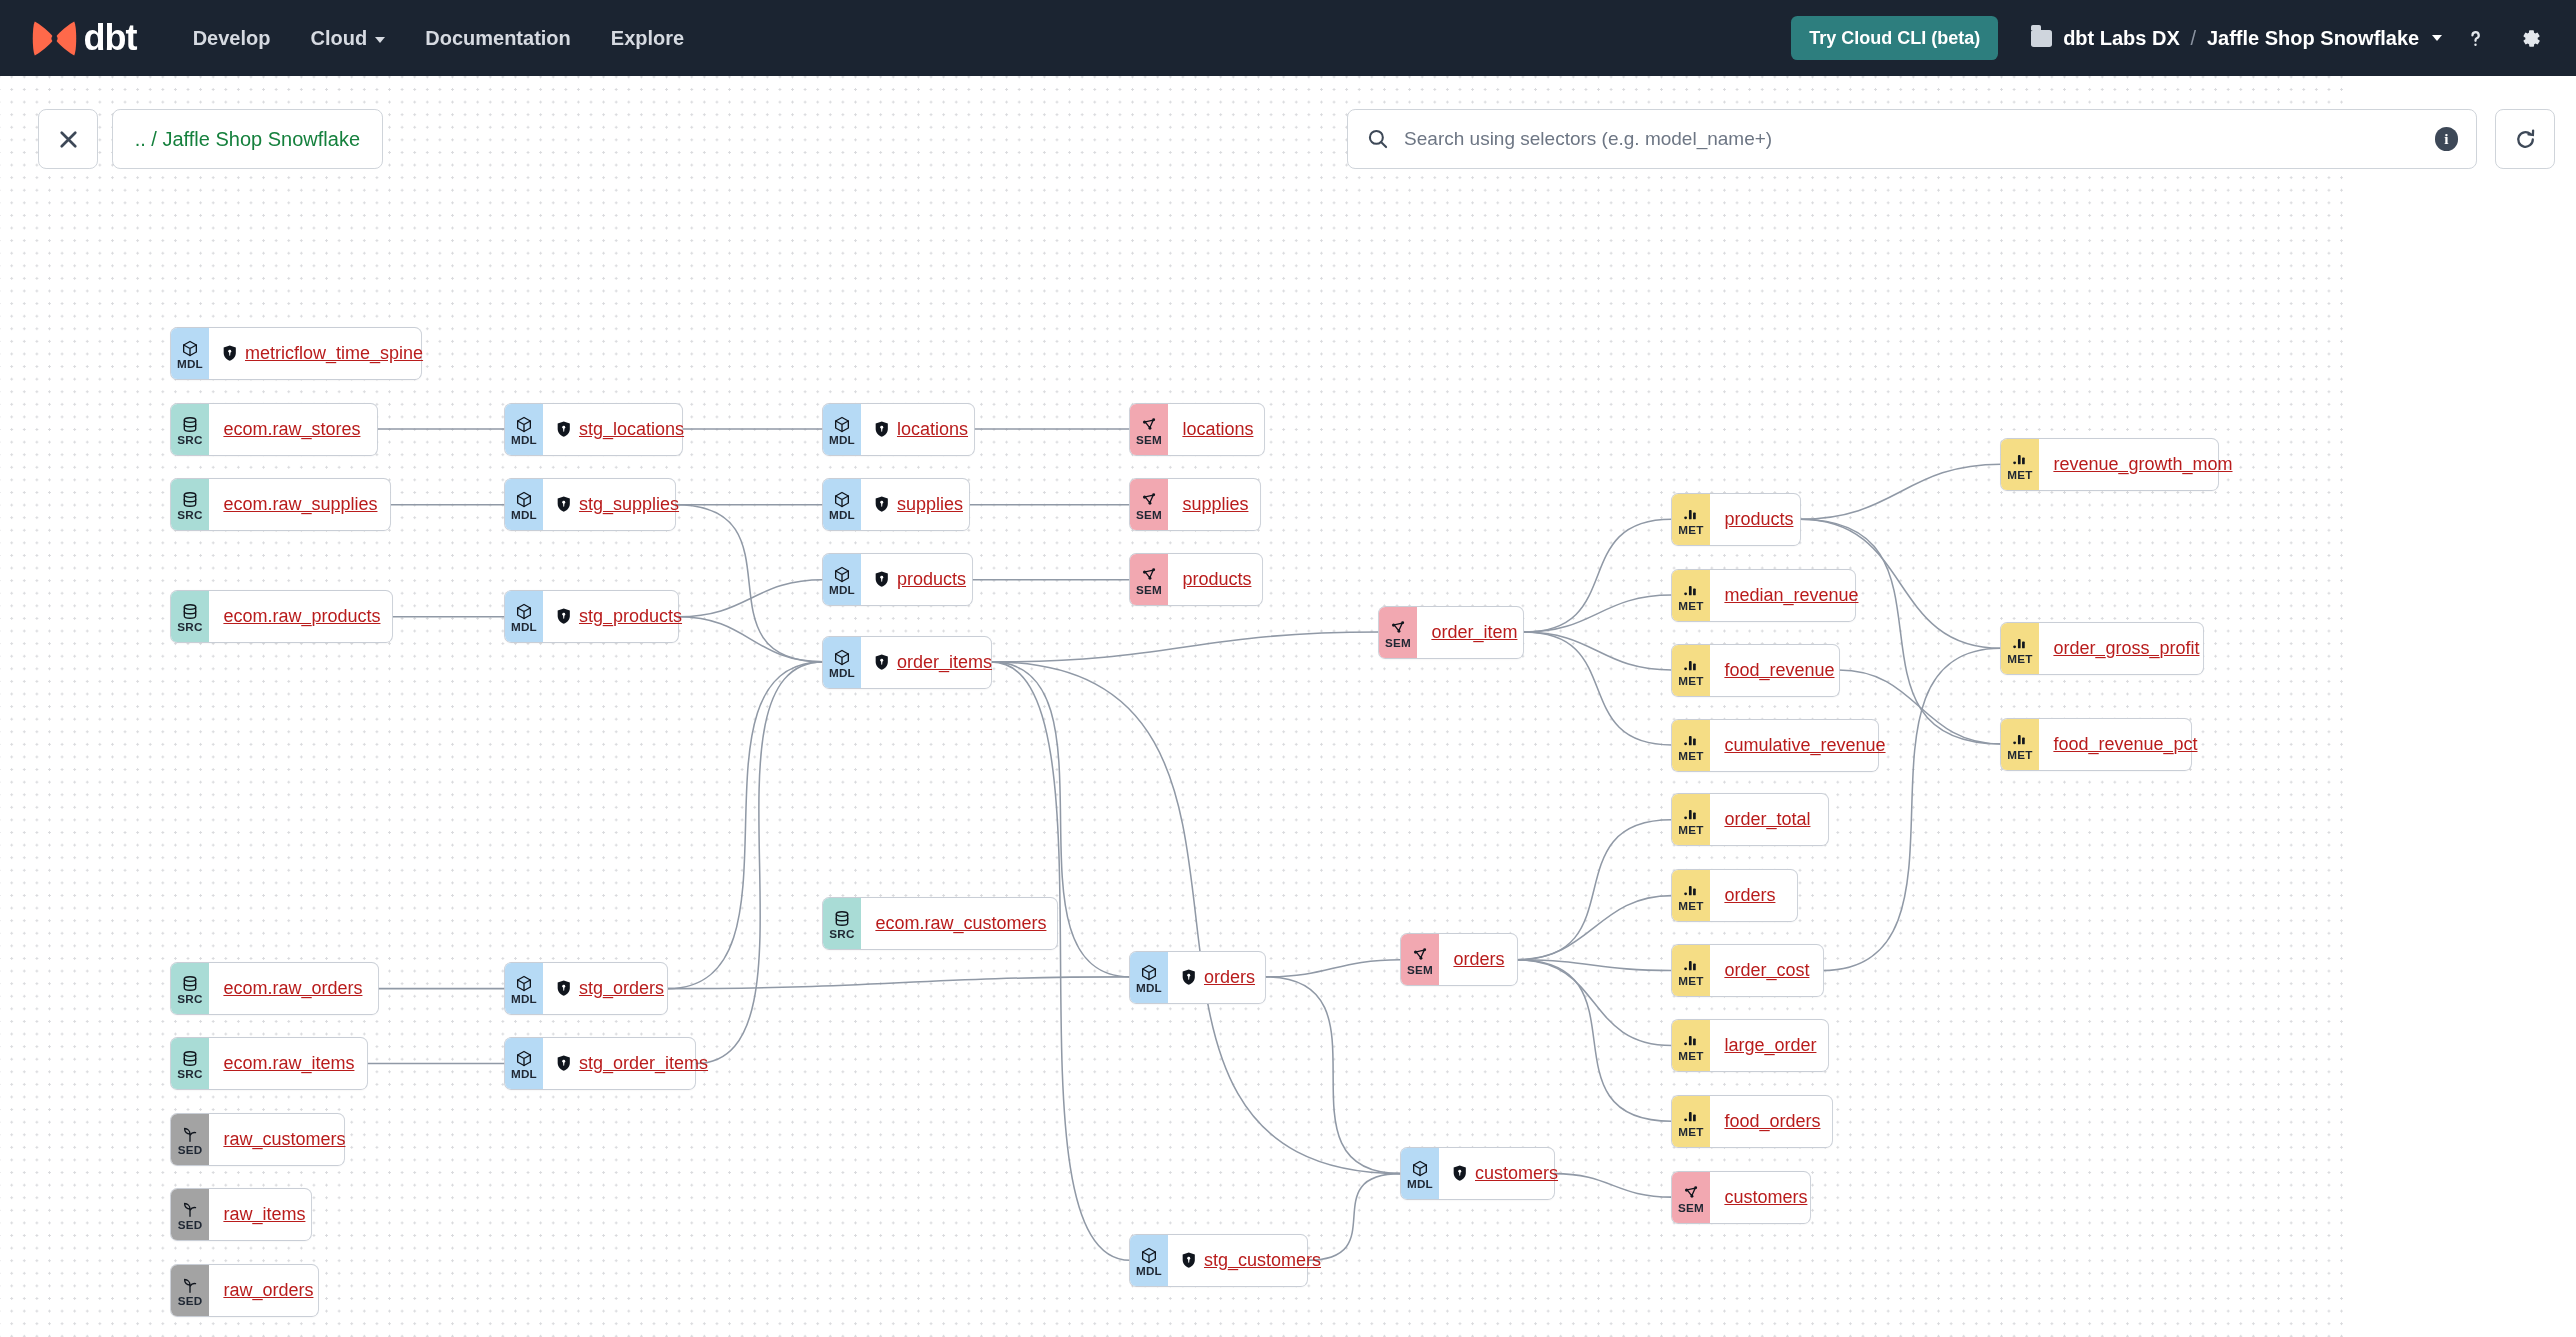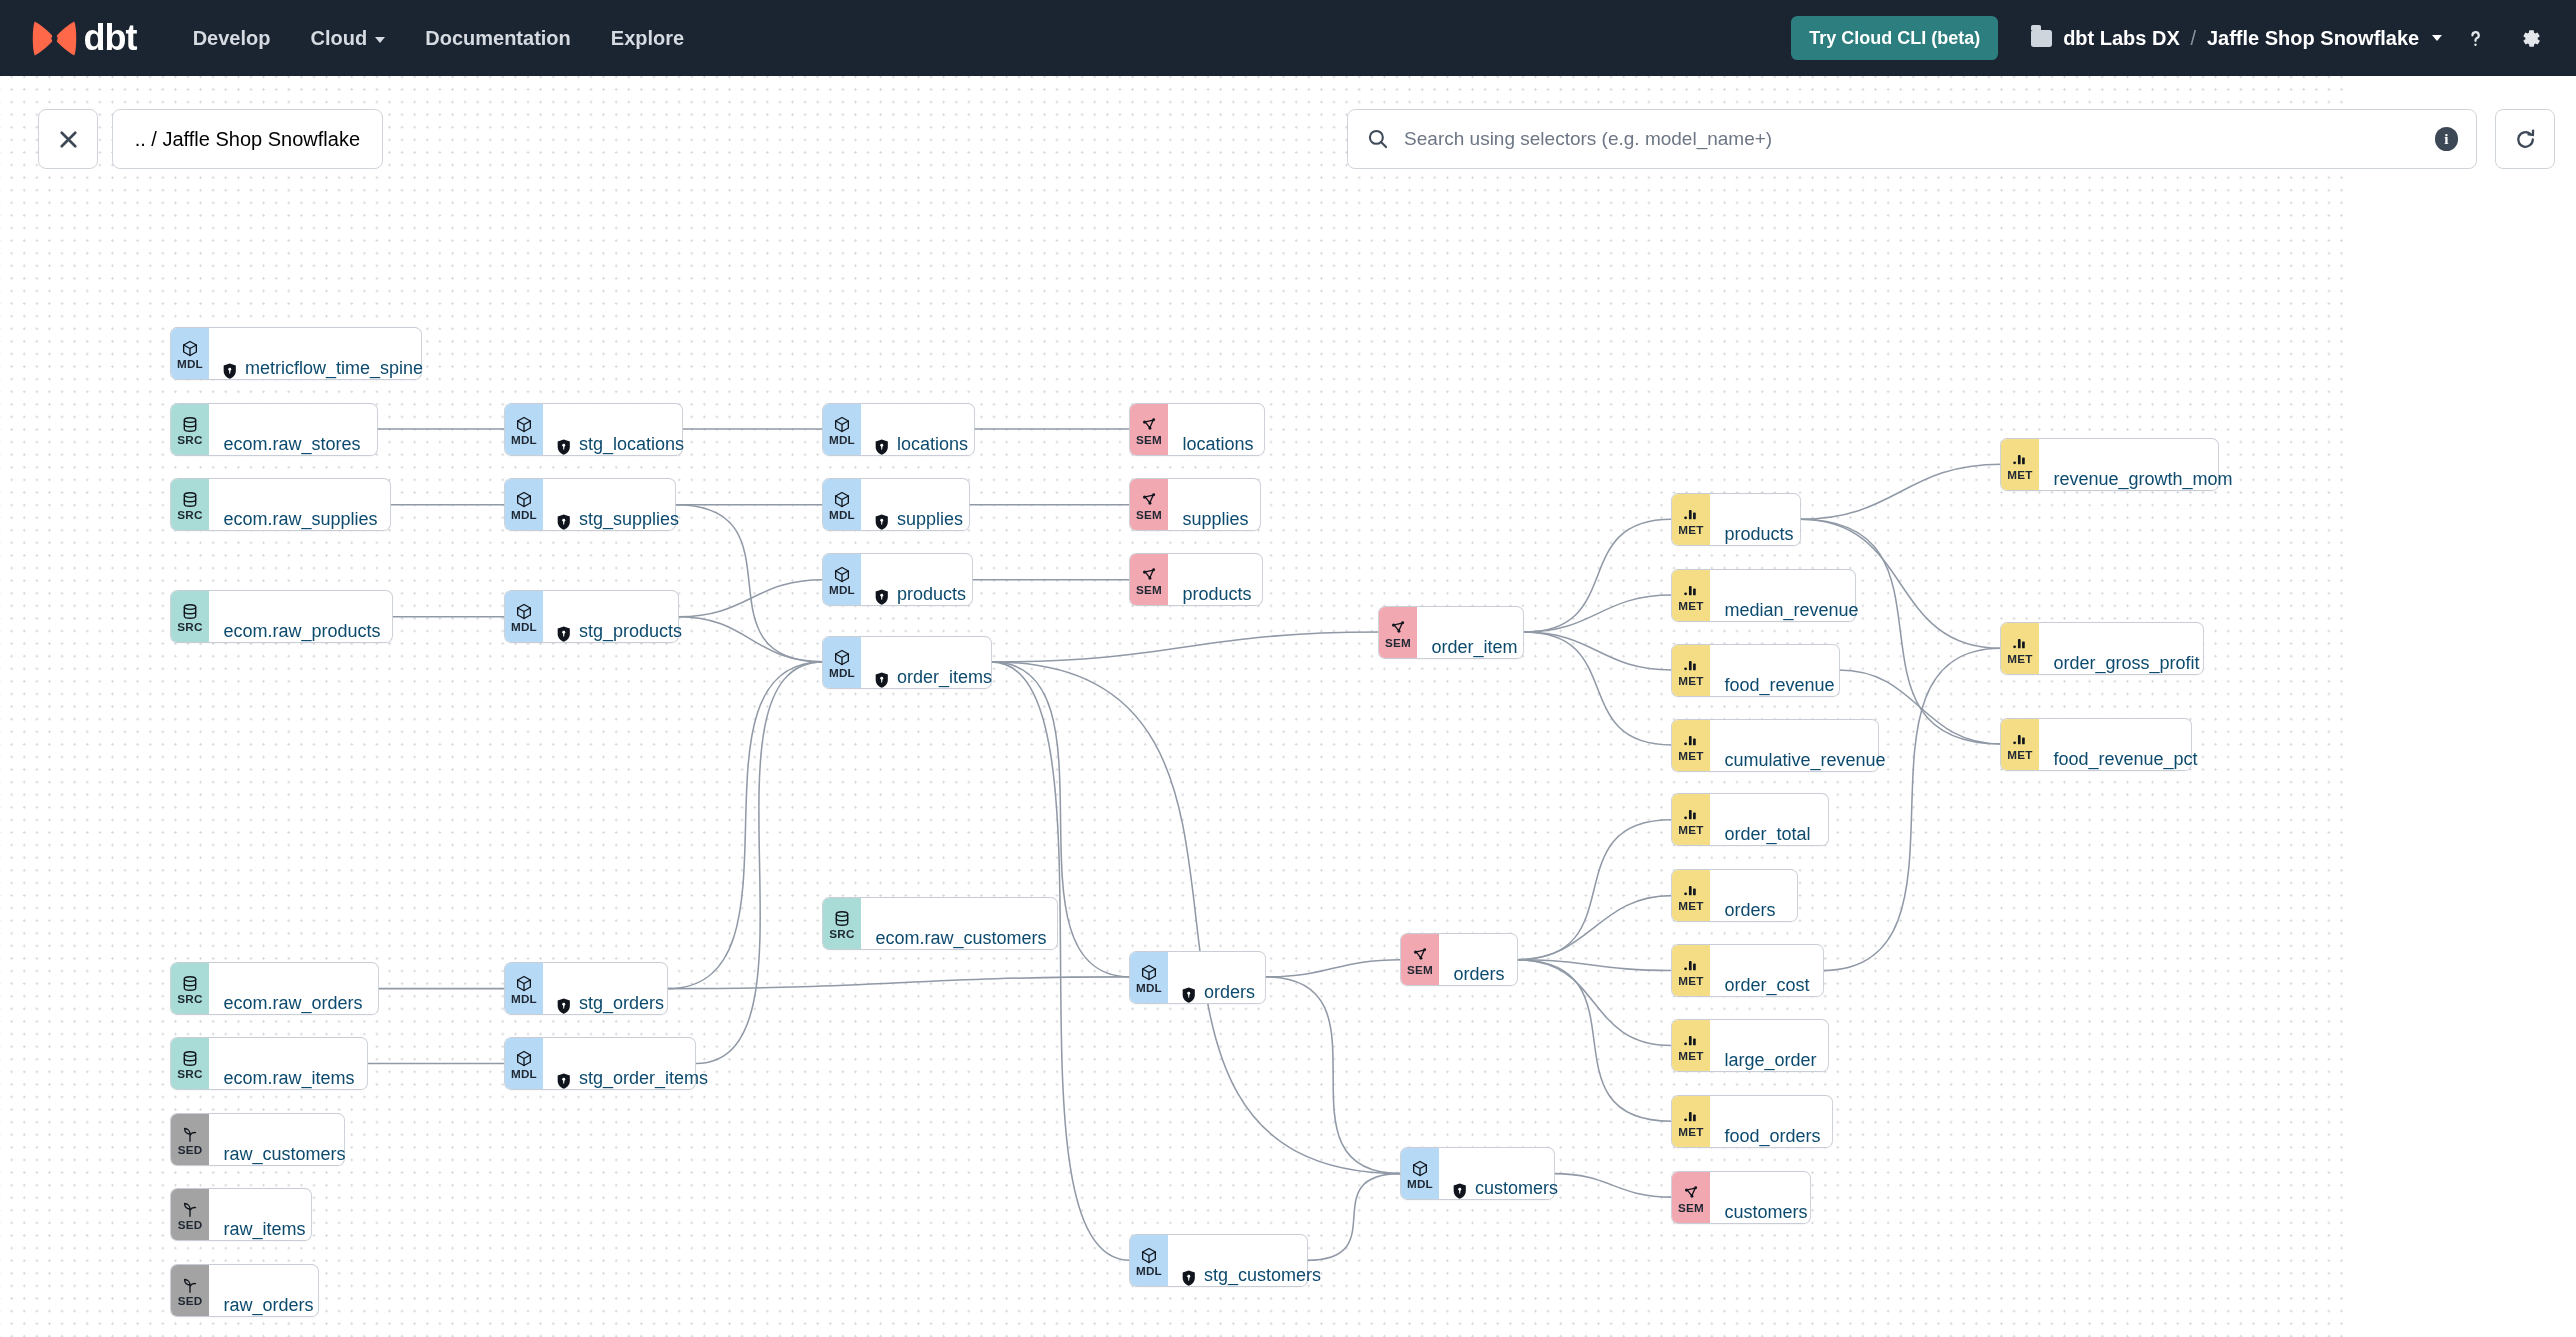--- a/index.html
+++ b/index.html
@@ -90,21 +90,21 @@
     background: #ffffff; border: 0.9px solid #cfd4da; border-radius: 8.1px;
     display: flex; align-items: center; justify-content: center;
     cursor: pointer; pointer-events: auto;
   }
   #breadcrumb-chip {
     position: absolute; left: 112px; top: 33px;
     height: 60px; min-width: 264px;
     background: #ffffff; border: 0.9px solid #cfd4da; border-radius: 8.1px;
     display: flex; align-items: center; justify-content: center;
     padding: 0 21.7px; cursor: pointer; pointer-events: auto;
-    font-size: 20px; color: #000000; white-space: nowrap;
+    font-size: 20px; color: #15803d; white-space: nowrap;
   }
   #searchbar {
     position: absolute; left: 1347px; top: 33px;
     width: 1130px; height: 60px;
     background: #ffffff; border: 0.9px solid #cfd4da; border-radius: 8.1px;
     display: flex; align-items: center; padding: 0 18px;
     pointer-events: auto;
   }
   #searchbar input {
     flex: 1; border: none; outline: none; background: transparent;
@@ -162,24 +162,25 @@
     letter-spacing: 0.2px; line-height: 11.7px; margin-top: 0.9px;
     font-family: "Liberation Sans", sans-serif;
   }
   .badge-MDL { background: #b6daf5; }
   .badge-SRC { background: #a9dcd6; }
   .badge-SED { background: #a3a3a3; }
   .badge-SEM { background: #f2a8b1; }
   .badge-MET { background: #f5dd85; }
 
   .nlabel {
-    display: flex; align-items: flex-end; gap: 8.1px;
+    display: flex; align-items: center; gap: 8.1px;
     padding: 0 16.2px 0 14.4px;
-    font-size: 18px; color: #0c4a6e; white-space: nowrap;
+    font-size: 18px; color: #b91c1c; white-space: nowrap;
     font-family: "Liberation Sans", sans-serif;
+    text-decoration: underline;
   }
   .shield { width: 13.5px; height: 16.2px; flex: 0 0 13.5px; display:block; }
 </style>
 </head>
 <body>
 
 <div id="topnav">
   <div id="brand">
     <svg class="logo-x" viewBox="0 0 52 48">
       <path d="M4 5 C 16 12, 22 19, 26 24 C 22 29, 16 36, 4 43 C 1 37, 1 11, 4 5 Z" fill="#ff694a"></path>

